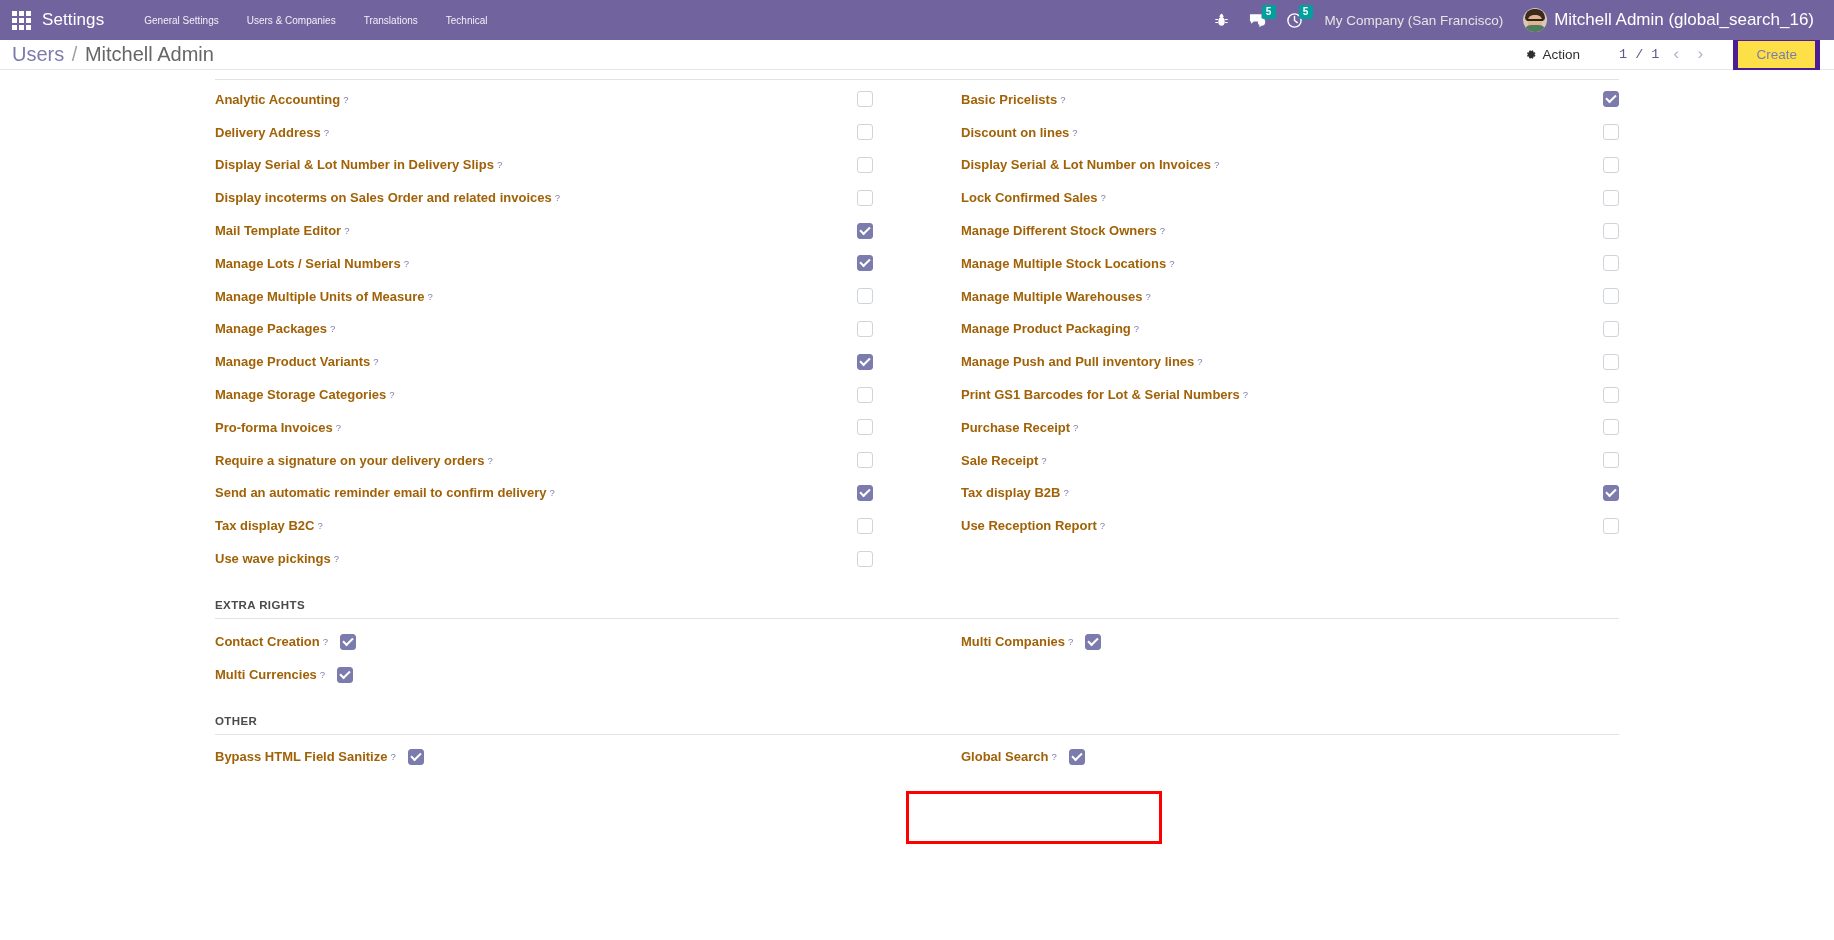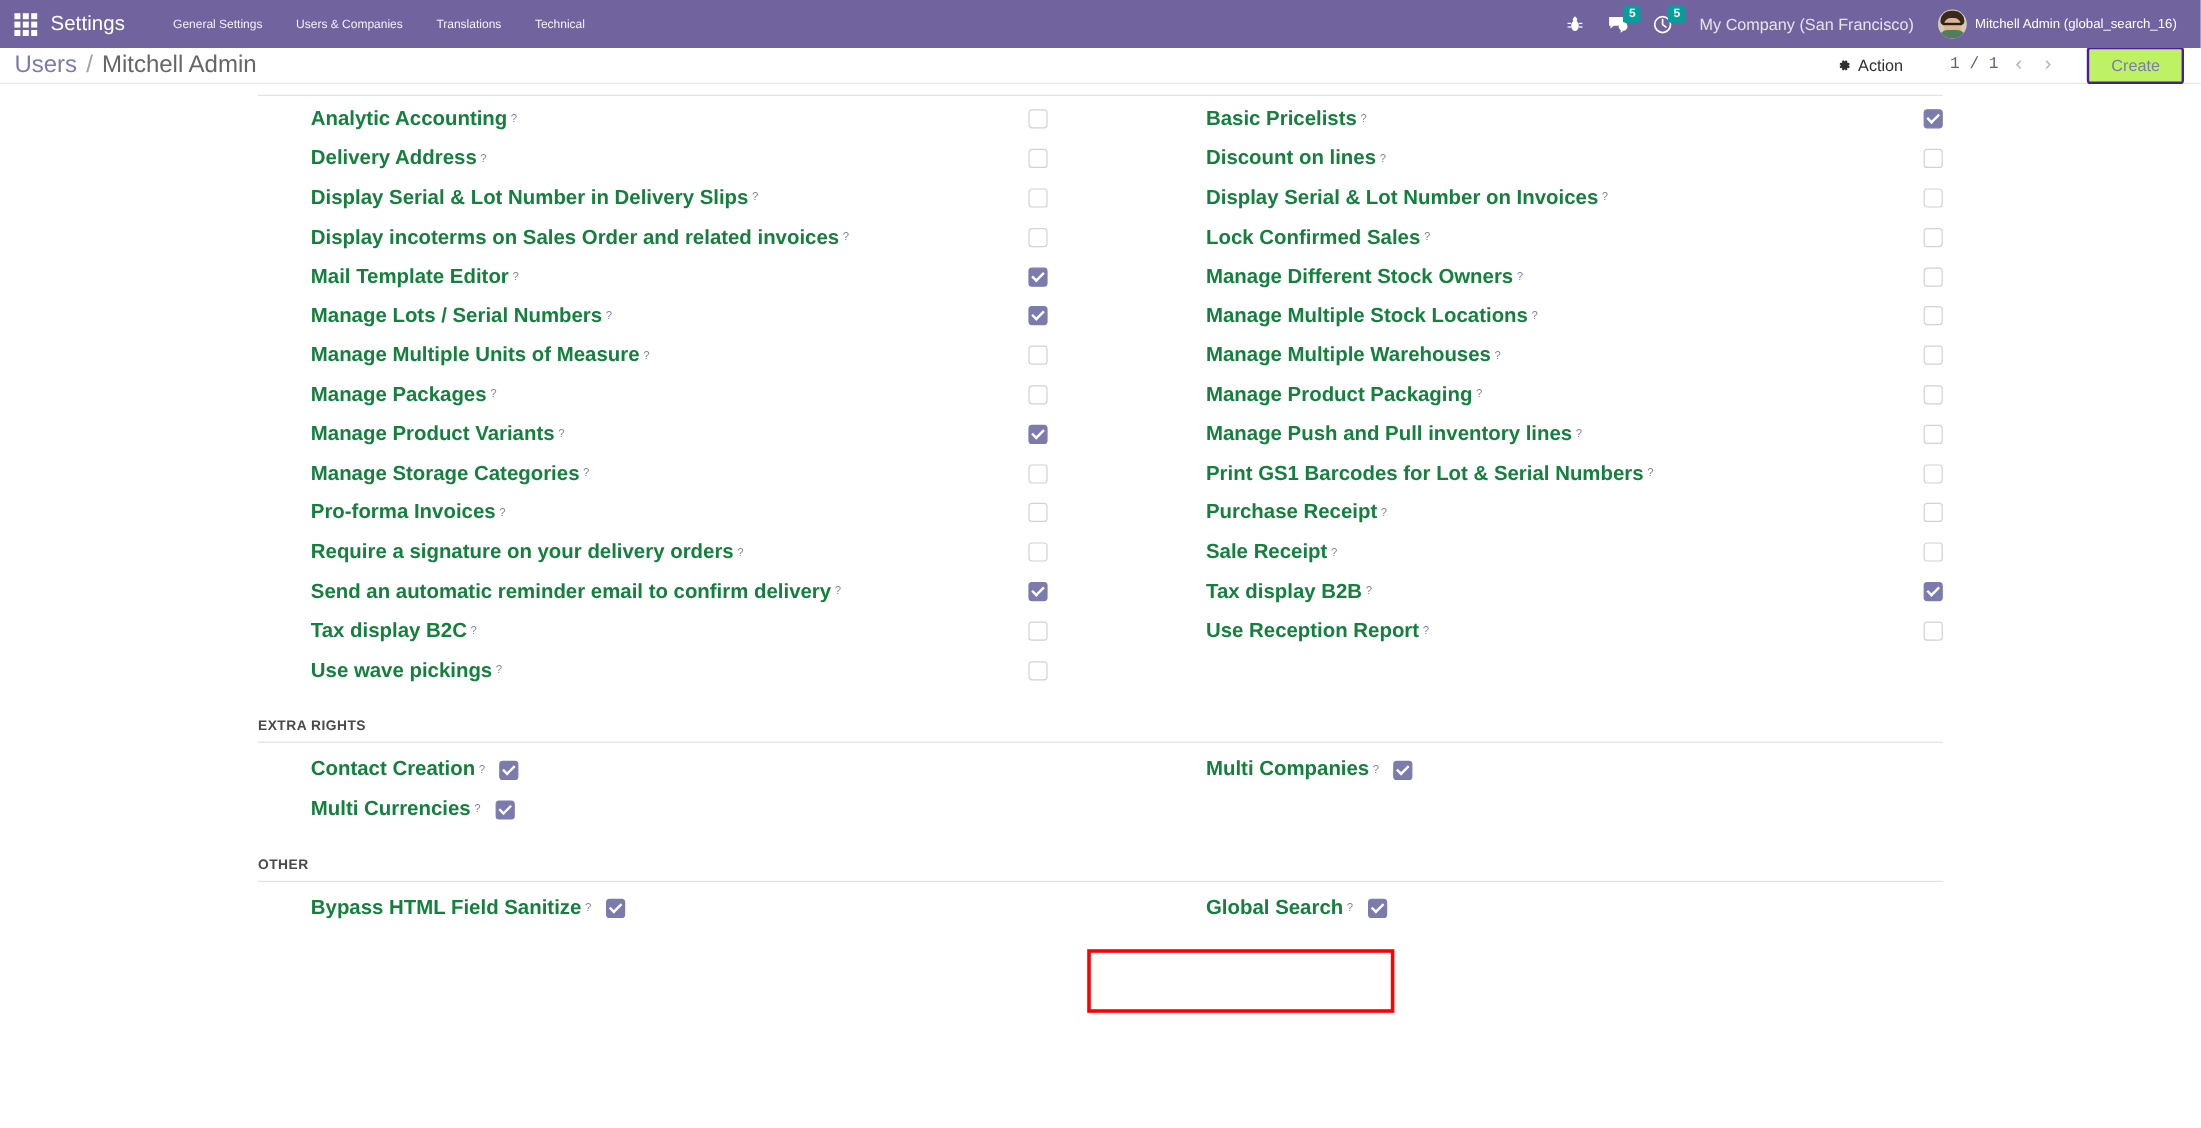--- a/index.html
+++ b/index.html
@@ -98,21 +98,21 @@
     border-radius: 50%;
     overflow: hidden;
     flex: 0 0 auto;
     background: #d8c9b5;
     position: relative;
   }
   .avatar .hair { position:absolute; left:2px; top:1px; width:20px; height:12px; border-radius:10px 10px 4px 4px; background:#3a2a1d;}
   .avatar .face { position:absolute; left:5px; top:7px; width:14px; height:15px; border-radius:7px 7px 9px 9px; background:#e2b48e;}
   .avatar .glasses { position:absolute; left:4px; top:11px; width:16px; height:4px; border-top:2px solid #222; }
   .avatar .shirt { position:absolute; left:1px; bottom:0; width:22px; height:7px; background:#4f7d5e; border-radius:8px 8px 0 0;}
-  .user-name { font-size: 11px; color: #fff; text-align: center; }
+  .user-name { font-size: 17px; color: #fff; text-align: center; }
 
   
   .control-panel {
     height: 30px;
     background: #fff;
     border-bottom: 1px solid #e7e7e7;
     display: flex;
     align-items: center;
     padding: 0 14px 0 12px;
   }
@@ -137,23 +137,23 @@
     font-family: Liberation Mono, monospace;
   }
   .pager-value { padding: 2px 4px; cursor: pointer; }
   .pager-arrow {
     width: 22px; height: 24px;
     display: flex; align-items: center; justify-content: center;
     color: #b4b4c8; cursor: pointer; font-size: 17px;
   }
   .create-btn {
     margin-left: 22px;
-    border: 2px solid #4c1d95;
+    border: 5px solid #4c1d95;
     color: #7c7bad;
-    background: #bef264;
+    background: #fde047;
     font-size: 13.5px;
     padding: 6px 18px;
     border-radius: 3px;
     cursor: pointer;
     font-weight: 500;
   }
 
   
   .view-area {
     background: #ffffff;
@@ -188,25 +188,24 @@
     grid-template-columns: 1fr 1fr;
     column-gap: 88px;
   }
   .field-row {
     display: flex;
     align-items: center;
     height: 32.8px;
     font-size: 13.5px;
   }
   .field-label {
-    color: #15803d;
+    color: #a16207;
     font-weight: 600;
     white-space: nowrap;
-    font-size: 17px;
-    margin-left: 44px;
+    font-size: 13px;
   }
   .qmark {
     color: #7c7bad;
     font-size: 9.5px;
     vertical-align: super;
     margin-left: 3px;
     cursor: pointer;
   }
   .spacer { flex: 1 1 auto; }
 

